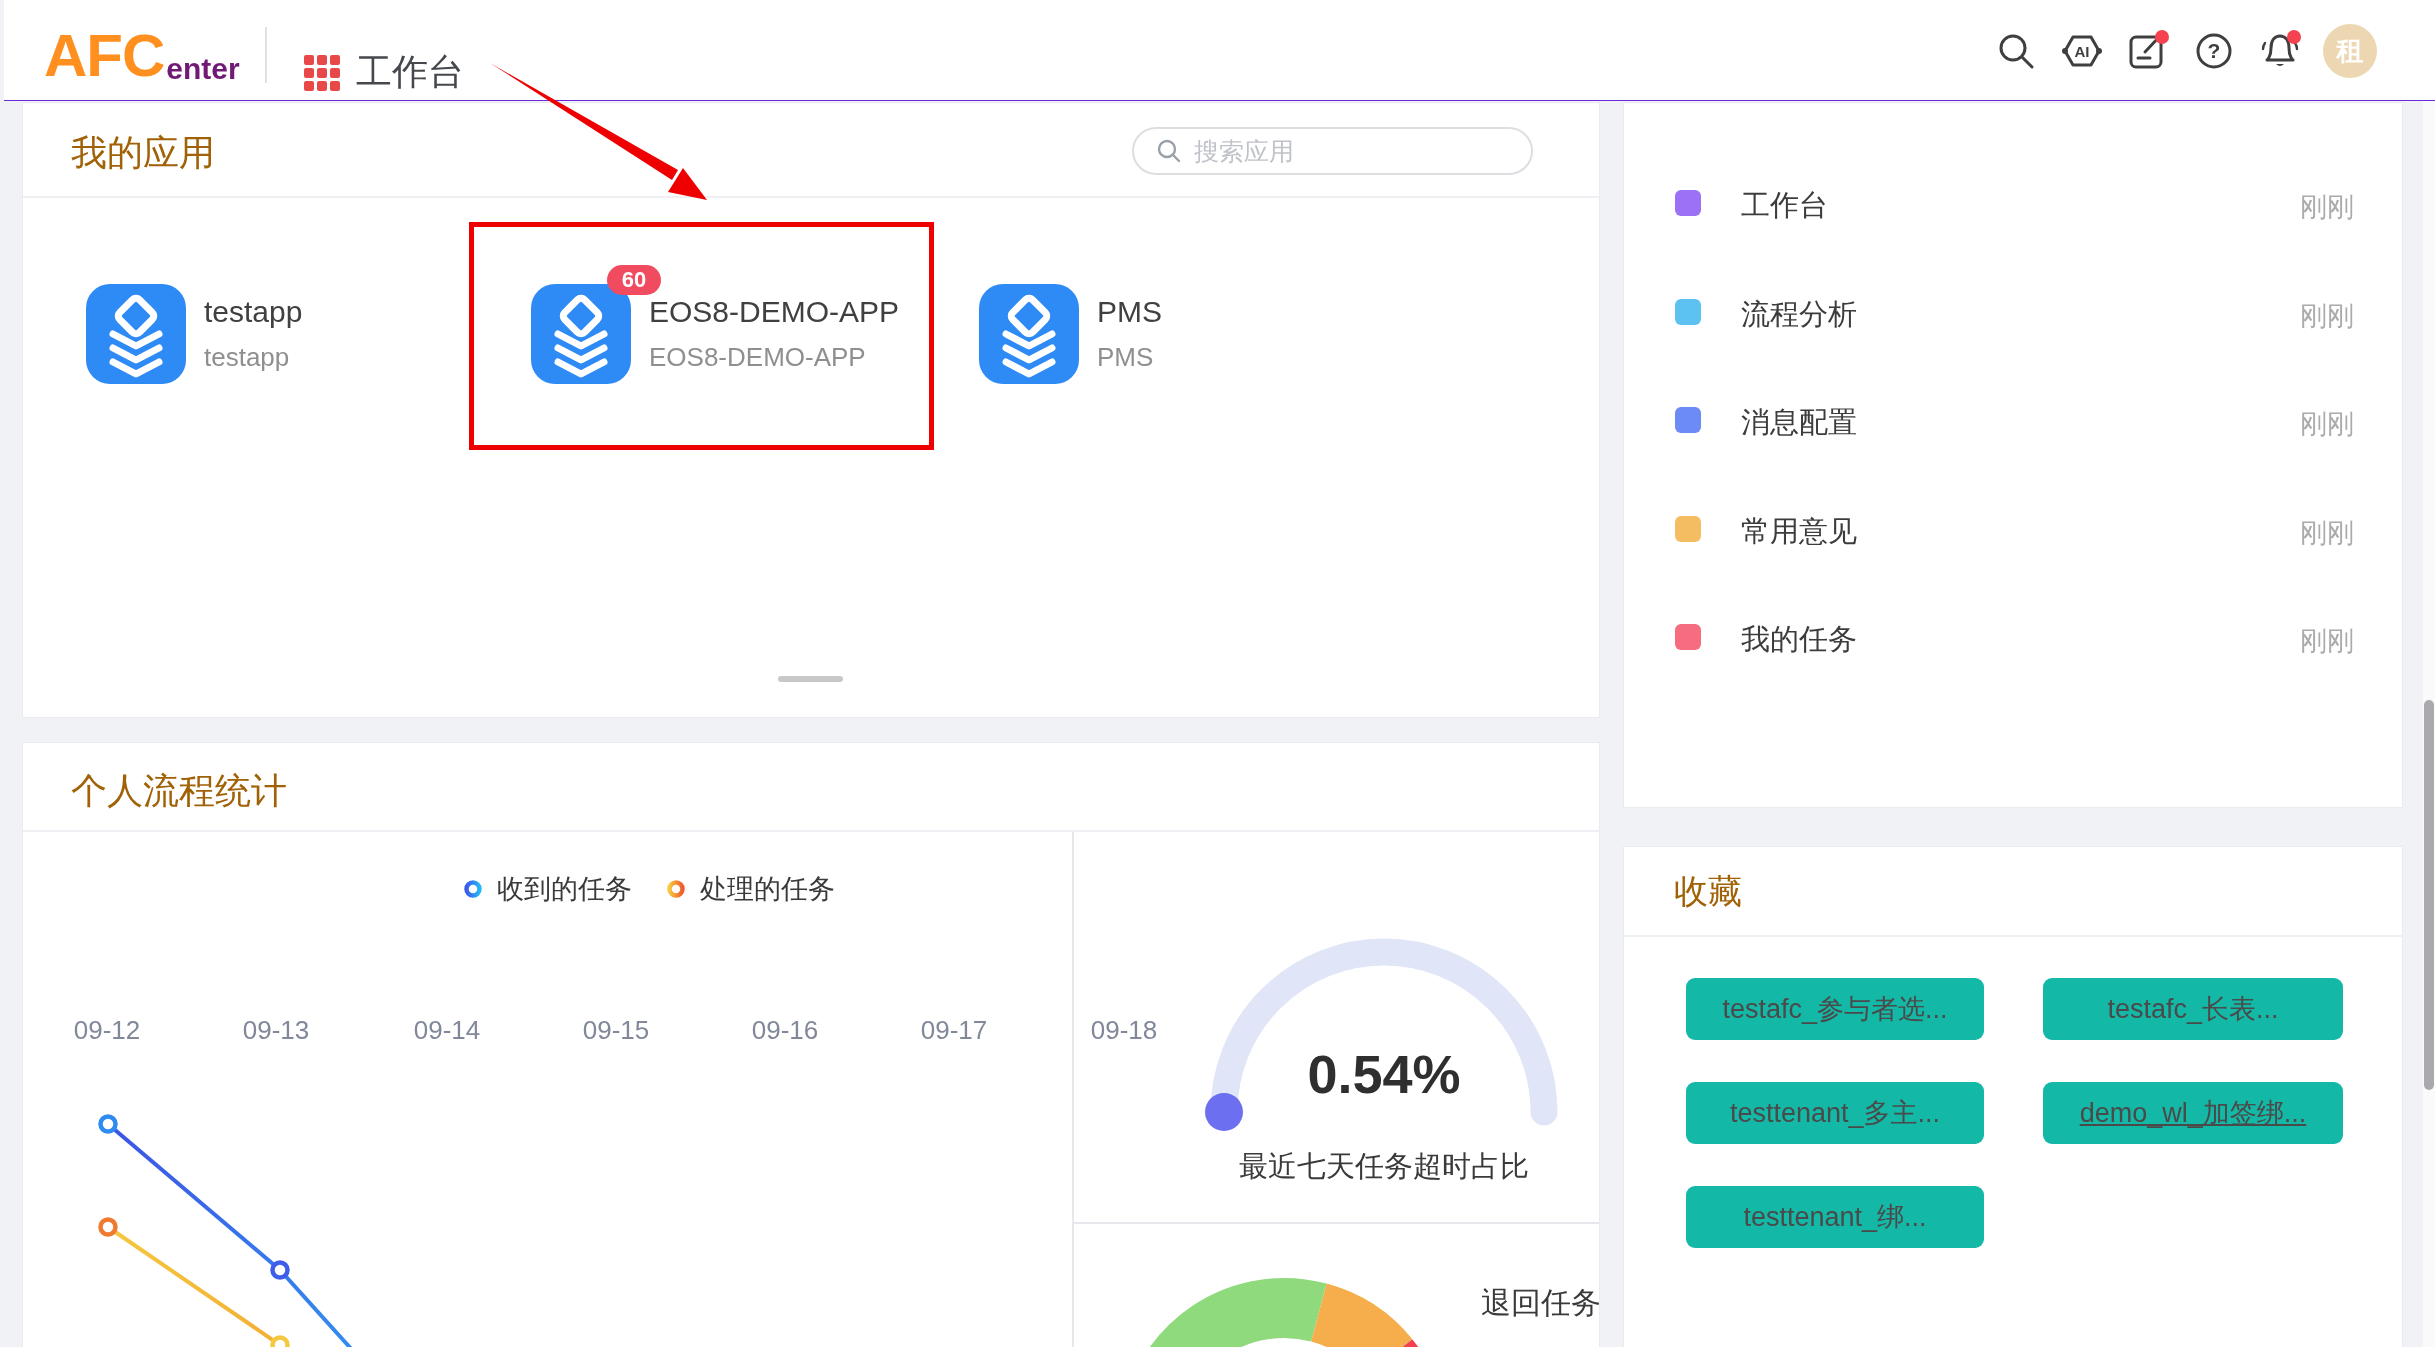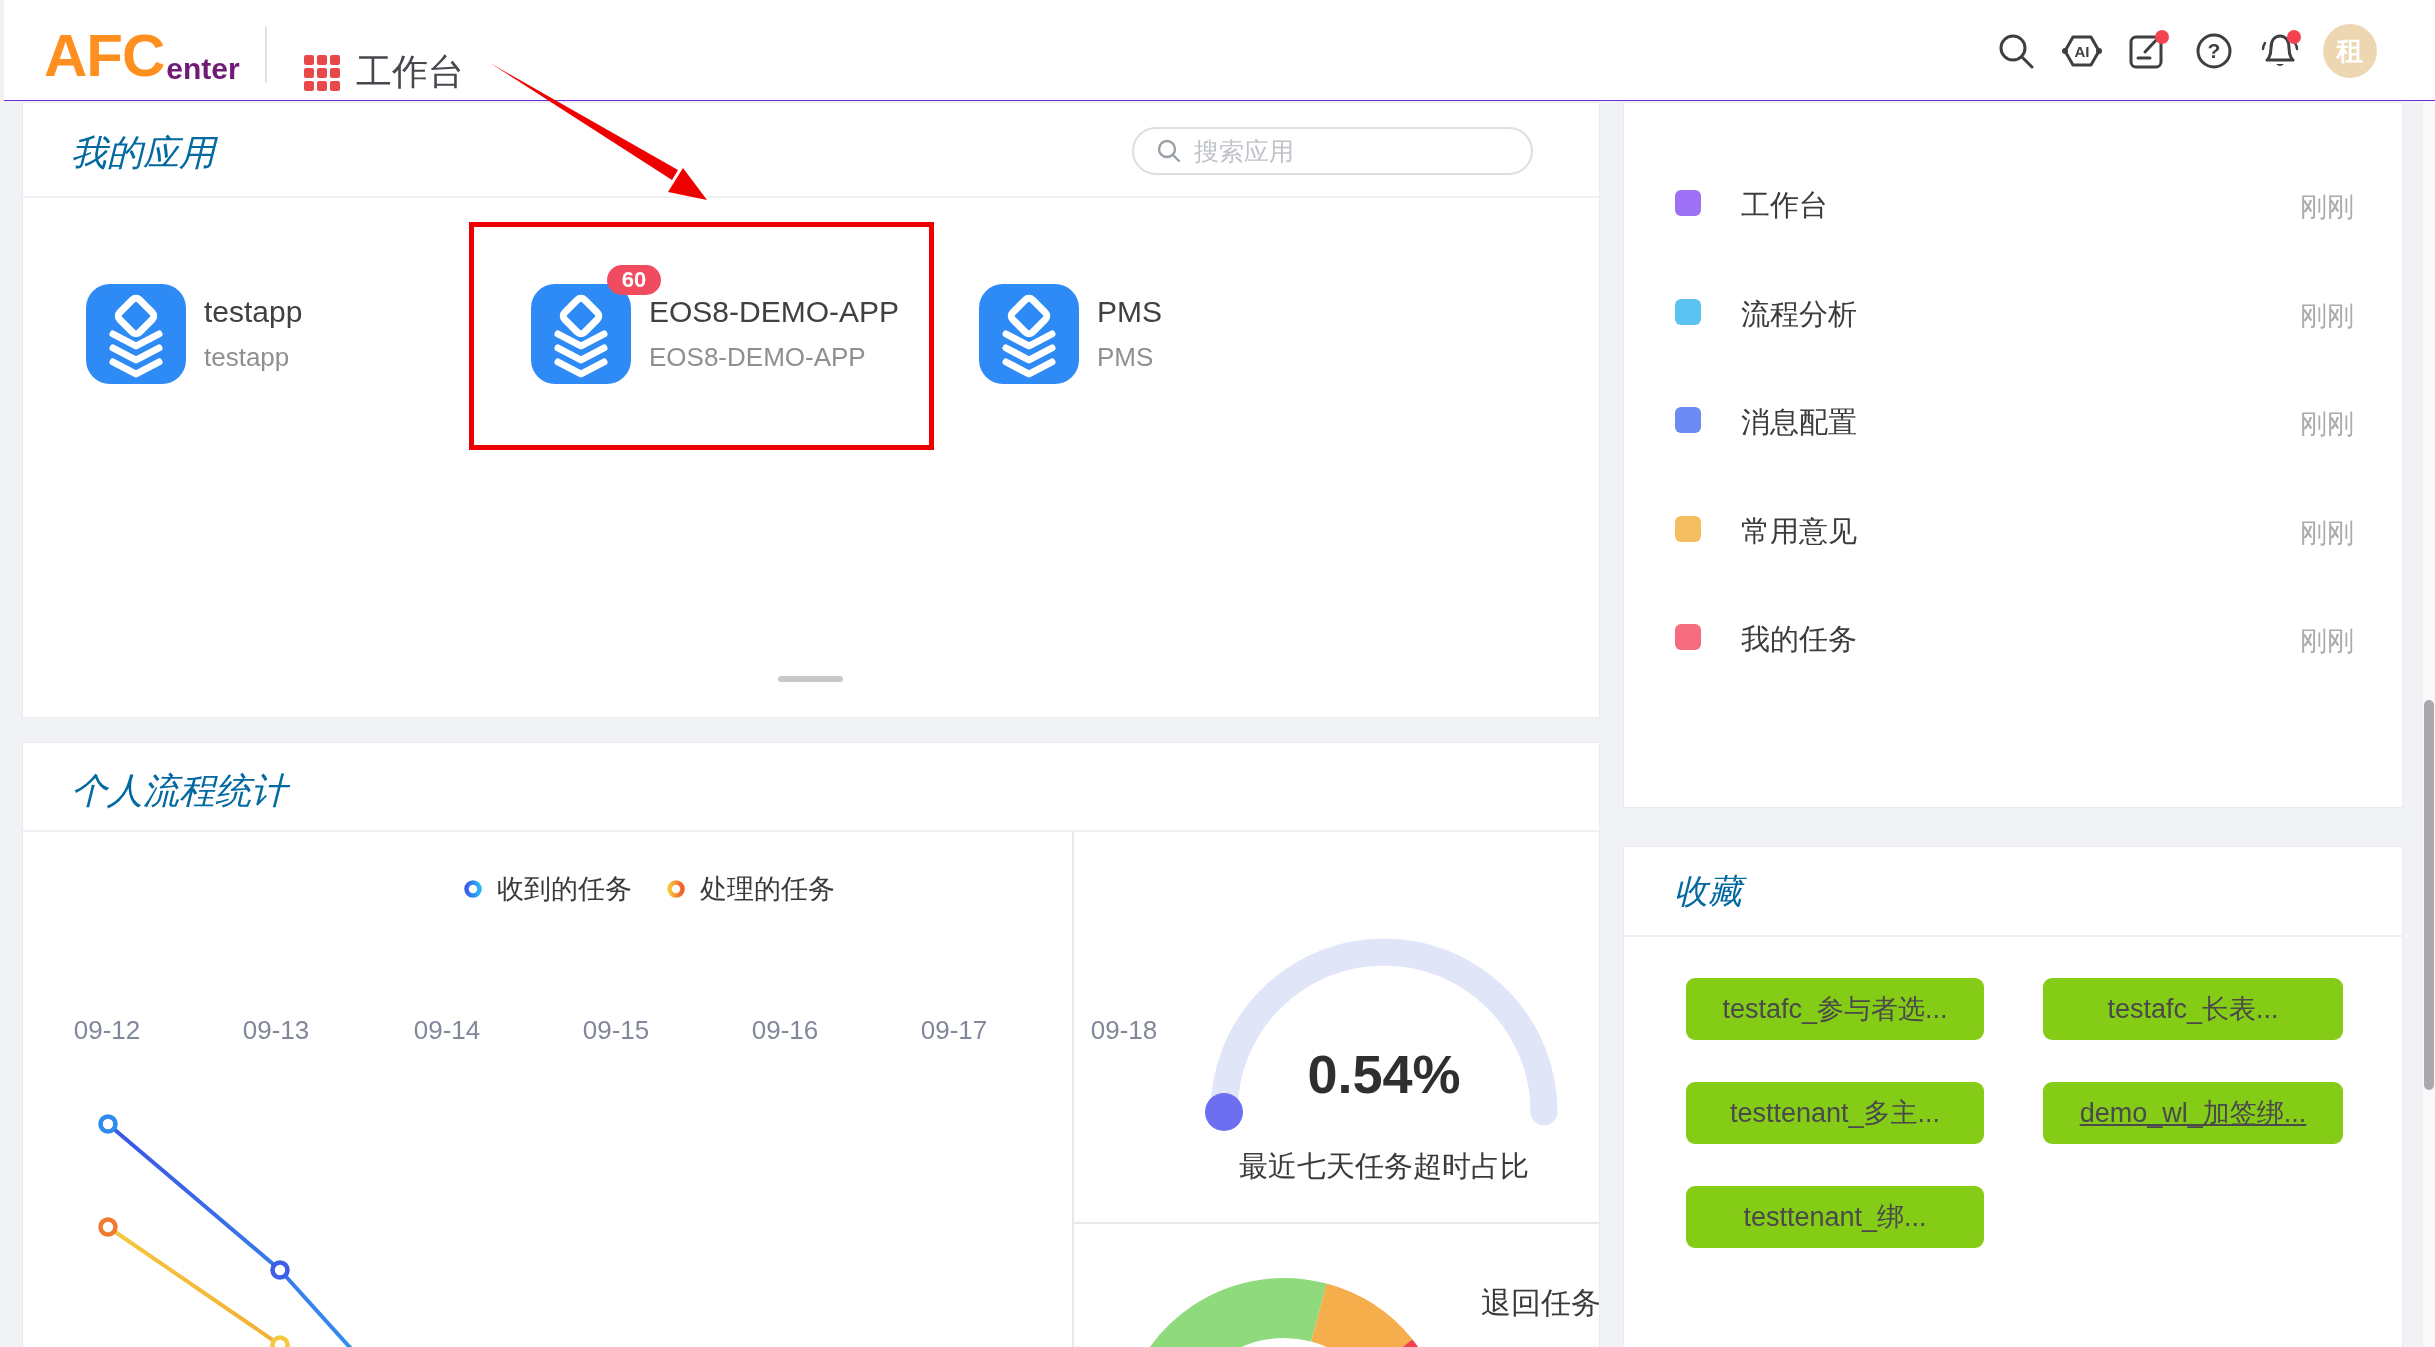--- a/index.html
+++ b/index.html
@@ -18,21 +18,21 @@
   .grid-icon i { background:#e84848; border-radius:2px; }
   .workbench-title { font-size:36px; color:#45484d; font-weight:500; }
   .top-icons { position:absolute; right:62px; top:0; height:101px; display:flex; align-items:center; gap:20px; }
   .tool-btn { position:relative; width:46px; height:46px; display:flex; align-items:center; justify-content:center; cursor:pointer; }
   .tool-btn svg { display:block; }
   .red-dot { position:absolute; width:14px; height:14px; border-radius:50%; background:#f4434e; top:2px; right:2px; }
   .avatar { width:54px; height:54px; border-radius:50%; background:#ecd7b2; color:#fff; font-size:27px; font-weight:700; display:flex; align-items:center; justify-content:center; }
 
   
   .panel { position:absolute; background:#fff; border:1px solid #e9ebef; }
-  .panel-title { font-size:36px; color:#0369a1; font-weight:500;font-style:italic; }
+  .panel-title { font-size:36px; color:#a16207; font-weight:500; }
 
   
   .panel-apps { left:22px; top:102px; width:1578px; height:616px; }
   .apps-head { position:absolute; left:0; top:0; width:100%; height:95px; border-bottom:2px solid #eef0f3; }
   .apps-head .panel-title { position:absolute; left:48px; top:26px; }
   .search-pill { position:absolute; left:1109px; top:24px; width:401px; height:48px; border:2px solid #dcdee2; border-radius:24px; display:flex; align-items:center; padding-left:22px; gap:12px; background:#fff; }
   .search-pill input { border:none; outline:none; font-size:25px; color:#333; width:300px; background:transparent; font-family:inherit; }
   .search-pill input::placeholder { color:#bfc3c9; }
 
   .app-card { position:absolute; height:100px; cursor:pointer; }
@@ -67,21 +67,21 @@
   .recent-sq { position:absolute; left:51px; top:7px; width:26px; height:26px; border-radius:6px; }
   .recent-label { position:absolute; left:117px; top:3px; font-size:29px; color:#3c3c3c; }
   .recent-time { position:absolute; right:48px; top:6px; font-size:27px; color:#ababab; }
   .c0{background:#9d71f5}.c1{background:#5bc2f2}.c2{background:#6d8bf5}.c3{background:#f5bd62}.c4{background:#f56d7e}
   .r0{top:80px}.r1{top:189px}.r2{top:297px}.r3{top:406px}.r4{top:514px}
 
   
   .panel-fav { left:1623px; top:846px; width:780px; height:540px; }
   .fav-head { position:absolute; left:0; top:0; width:100%; height:90px; border-bottom:2px solid #eef0f3; }
   .fav-head .panel-title { position:absolute; left:50px; top:22px; font-size:34px; }
-  .chip { position:absolute; height:62px; background:#84cc16; border-radius:9px; display:flex; align-items:center; justify-content:center; font-size:27px; color:#4a4a4a; cursor:pointer; white-space:nowrap; }
+  .chip { position:absolute; height:62px; background:#14b8a6; border-radius:9px; display:flex; align-items:center; justify-content:center; font-size:27px; color:#4a4a4a; cursor:pointer; white-space:nowrap; }
   .chip-0{left:62px;  top:131px; width:298px;}
   .chip-1{left:419px; top:131px; width:300px;}
   .chip-2{left:62px;  top:235px; width:298px;}
   .chip-3{left:419px; top:235px; width:300px;text-decoration:underline;}
   .chip-4{left:62px;  top:339px; width:298px;}
 
   
   .anno-box { position:absolute; left:469px; top:222px; width:465px; height:228px; border:5px solid #ee0000; pointer-events:none; }
   .anno-arrow { position:absolute; left:0; top:0; pointer-events:none; }
 

